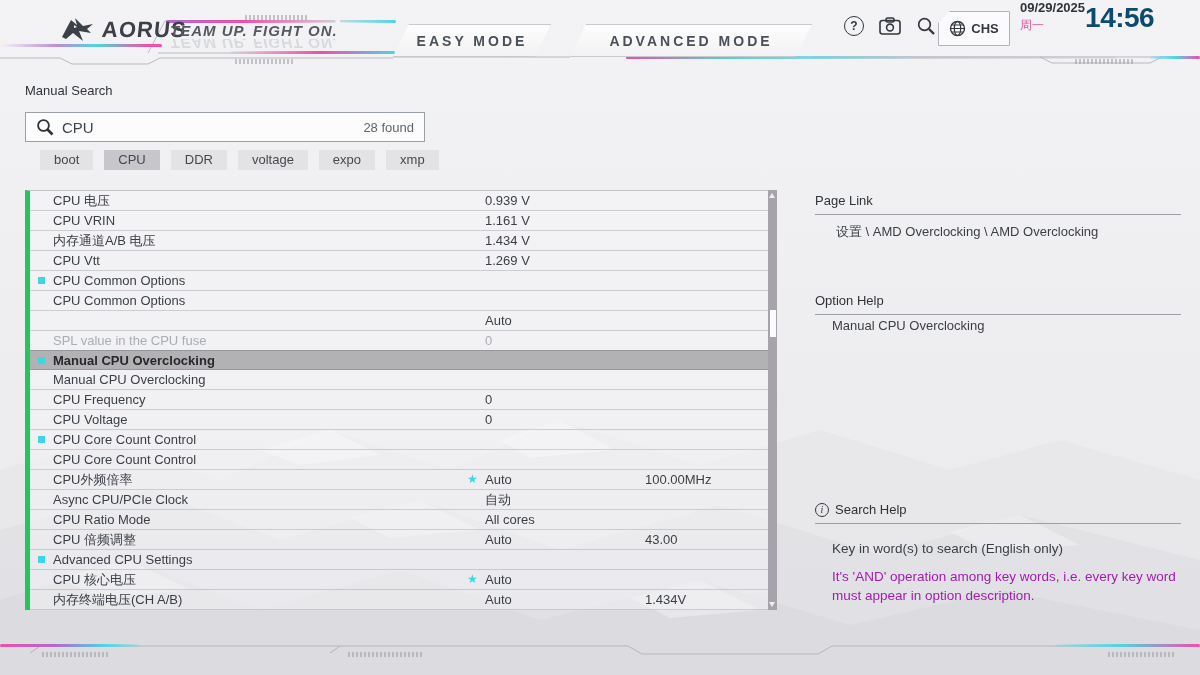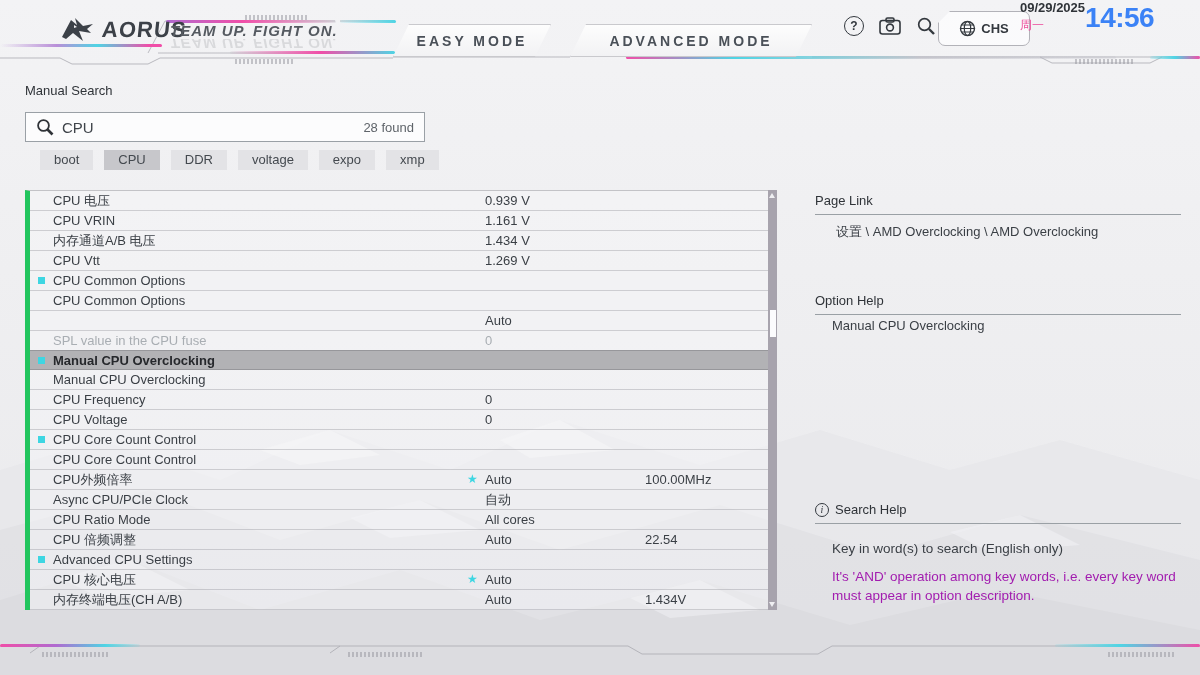--- a/index.html
+++ b/index.html
@@ -35,31 +35,31 @@
   .tab-easy { left:393px; width:158px; }
   .tab-adv  { left:570px; width:242px; }
   .tab-adv::after { content:""; position:absolute; right:2px; top:0; width:3px; height:100%;
     background:linear-gradient(180deg,#f04ea8,#d86ac0); transform:skewX(-26deg); }
 
   .hdr-icons { position:absolute; left:842px; top:14px; display:flex; align-items:center; gap:12px; }
   .hicon { width:24px; height:24px; display:flex; align-items:center; justify-content:center; cursor:pointer; }
   .help-circle { width:20px; height:20px; border:1.6px solid #33383e; border-radius:50%;
     font-size:12px; font-weight:bold; color:#33383e; display:flex; align-items:center; justify-content:center; }
 
-  .lang-box { position:absolute; left:938px; top:11px; width:92px; height:35px;
-    border:1px solid #b2b2b8; border-radius:7px; background:rgba(252,252,253,.85);
+  .lang-box { position:absolute; left:938px; top:11px; width:72px; height:35px;
+    border:1px solid #b2b2b8; border-radius:1px; background:rgba(252,252,253,.85);
     clip-path:polygon(12px 0, 100% 0, 100% 100%, 0 100%, 0 12px);
     display:flex; align-items:center; justify-content:center; gap:5px; cursor:pointer; }
   .lang-label { font-size:13px; font-weight:bold; color:#33383e; }
 
   .clock { position:absolute; left:1020px; top:0; display:flex; }
   .date-col { text-align:left; }
   .date { font-size:13px; font-weight:bold; color:#2f3338; }
   .weekday { font-size:12px; color:#ec4899; margin-top:2px; }
-  .time { font-size:28px; font-weight:600; color:#3b82f6; letter-spacing:-.5px; line-height:36px; }
+  .time { font-size:28px; font-weight:600; color:#0c4a6e; letter-spacing:-.5px; line-height:36px; }
 
   
   .section-label { position:absolute; left:25px; top:83px; font-size:13px; color:#2f3338; }
   .search-box { position:absolute; left:25px; top:112px; width:400px; height:30px;
     background:#fcfcfd; border:1px solid #9aa0a6; display:flex; align-items:center; padding:0 10px; }
   .search-input { flex:1; border:none; outline:none; background:transparent; font-size:15px; color:#3f444a;
     font-family:"Liberation Sans", sans-serif; margin-left:8px; }
   .found { font-size:13px; color:#5f646a; white-space:nowrap; }
 
   .chips { position:absolute; left:40px; top:150px; display:flex; gap:11px; }
@@ -277,21 +277,21 @@
       <span class="lab">Async CPU/PCIe Clock</span>
       <span class="val">自动</span>
     </div>
     <div class="row">
       <span class="lab">CPU Ratio Mode</span>
       <span class="val">All cores</span>
     </div>
     <div class="row">
       <span class="lab">CPU 倍频调整</span>
       <span class="val">Auto</span>
-      <span class="val2">22.54</span>
+      <span class="val2">43.00</span>
     </div>
     <div class="row">
       <span class="bullet" style="background: rgb(62, 214, 226);"></span>
       <span class="lab">Advanced CPU Settings</span>
     </div>
     <div class="row">
       <span class="lab">CPU 核心电压</span>
       <span class="star" style="color: rgb(62, 214, 226);">★</span>
       <span class="val">Auto</span>
     </div>

